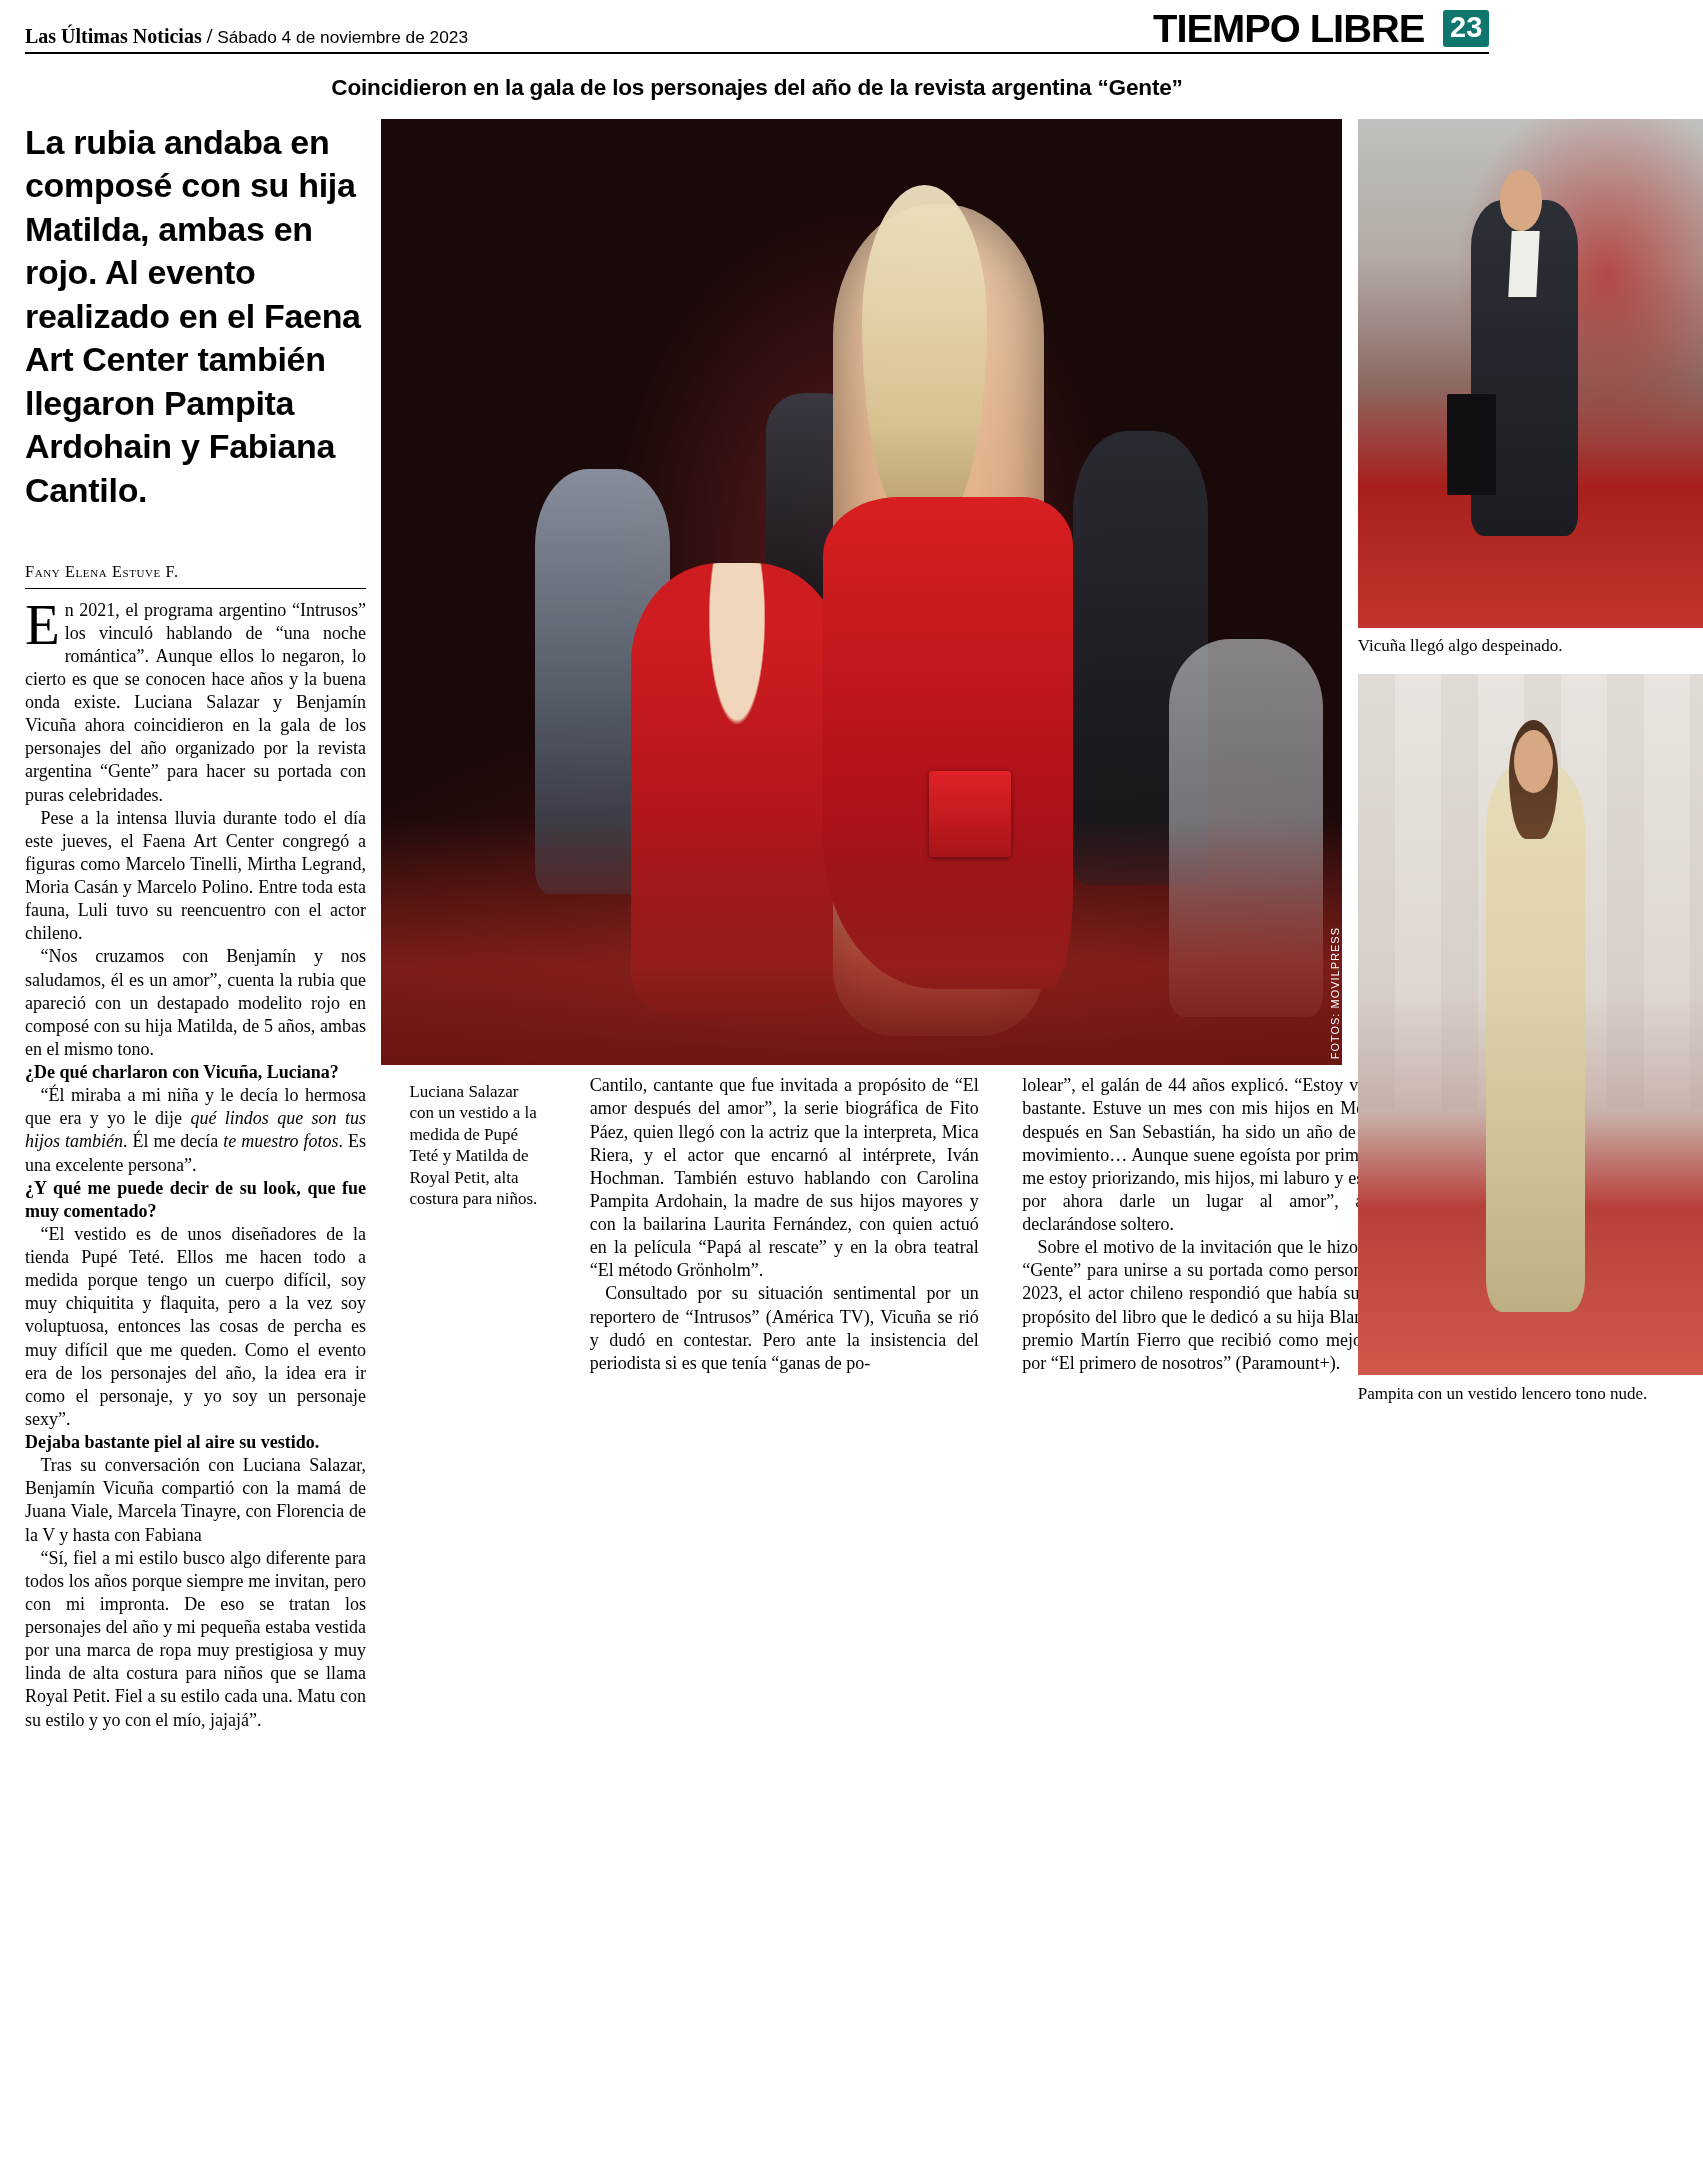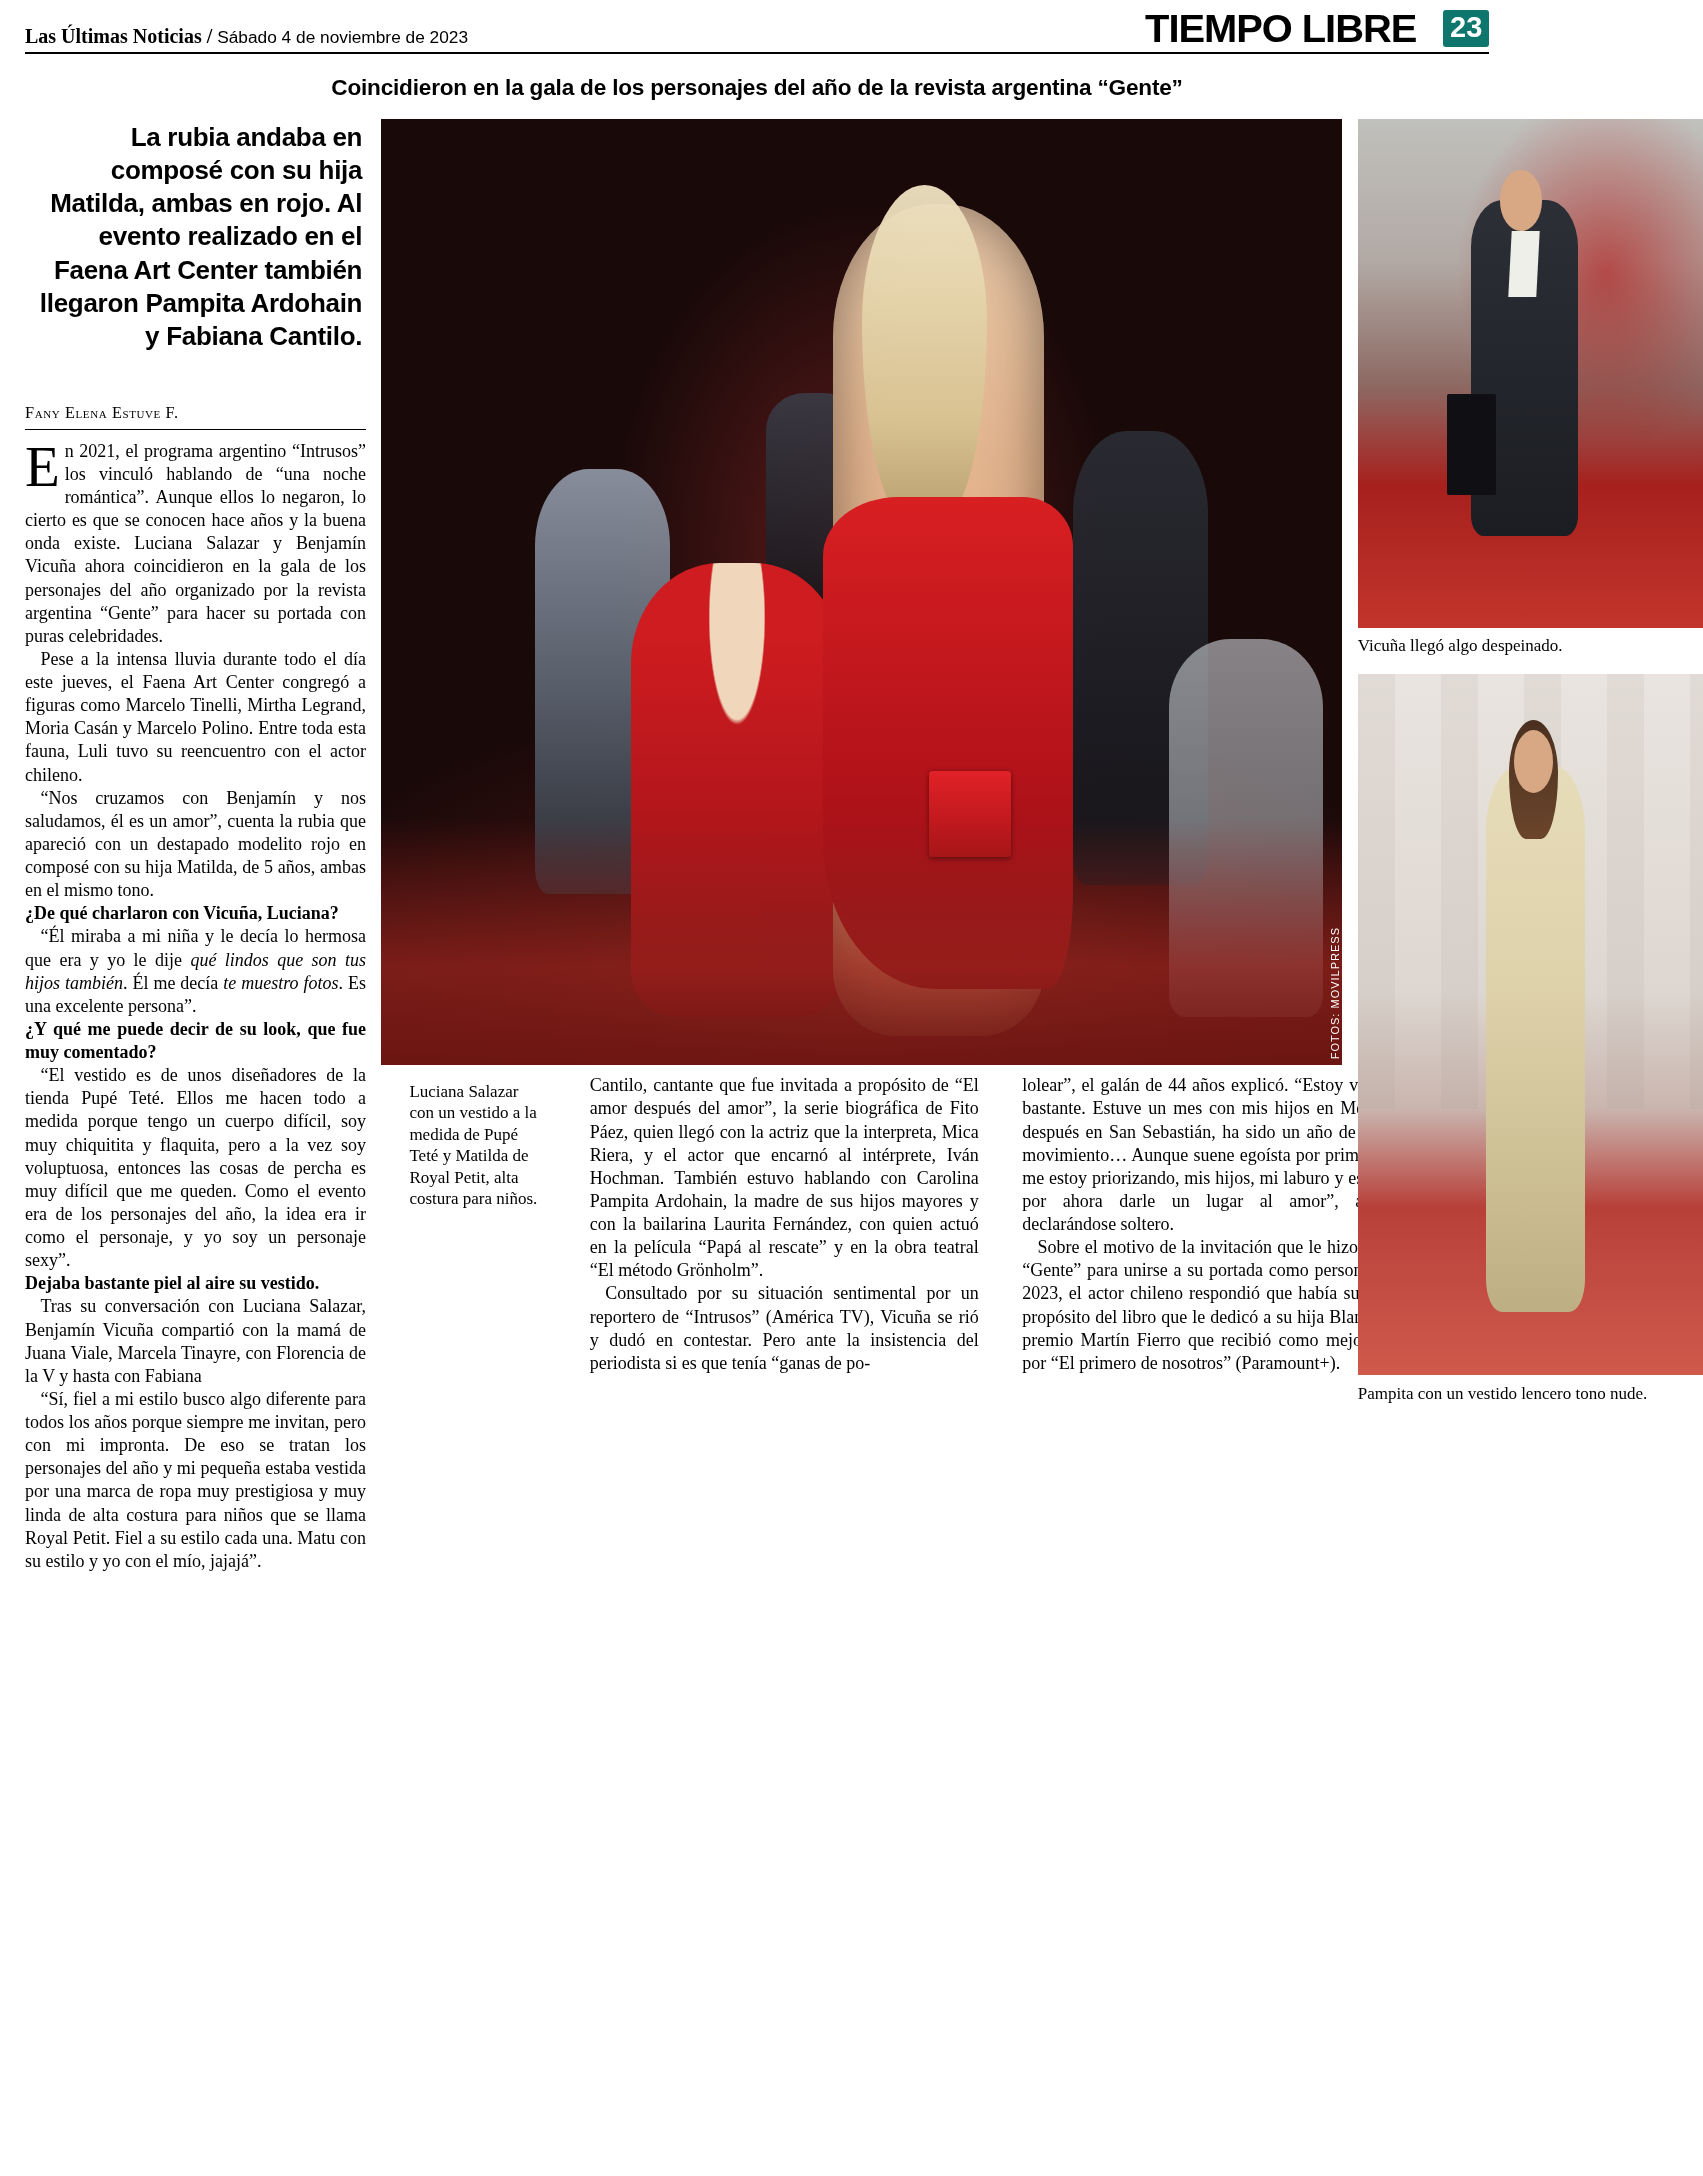--- a/index.html
+++ b/index.html
@@ -30,21 +30,21 @@
     font-family:"Liberation Serif", serif;
     font-weight:bold;
     font-size:20px;
     letter-spacing:0px;
     white-space:nowrap;
   }
   .masthead-left .date{font-weight:normal;font-family:"Liberation Sans",sans-serif;font-size:17.3px;}
   .masthead-right{
     display:flex;
     align-items:center;
-    gap:27px;
+    gap:19px;
   }
   .section-title{
     font-family:"Liberation Sans", sans-serif;
     font-weight:bold;
     font-size:38px;
     letter-spacing:-1px;
     line-height:1;
     transform:scaleX(1.05);
     transform-origin:right bottom;
   }
@@ -82,23 +82,23 @@
     display:flex;
     gap:15.4px;
     margin-top:17.3px;
   }
   .col-left{width:341px;flex:0 0 341px;}
   .col-center{width:961px;flex:0 0 961px;position:relative;}
   .col-right{width:355px;flex:0 0 355px;}
 
   
   .lead{
-    text-align:right;
-    font-weight:bold;
-    font-size:26px;
+    text-align:left;
+    font-weight:bold;
+    font-size:34px;
     line-height:1.28;
     padding-right:3.8px;
     padding-top:1.9px;
     letter-spacing:-0.3px;
   }
   .byline{
     margin-top:50px;
     font-family:"Liberation Serif", serif;
     font-size:16.3px;
     font-variant:small-caps;

